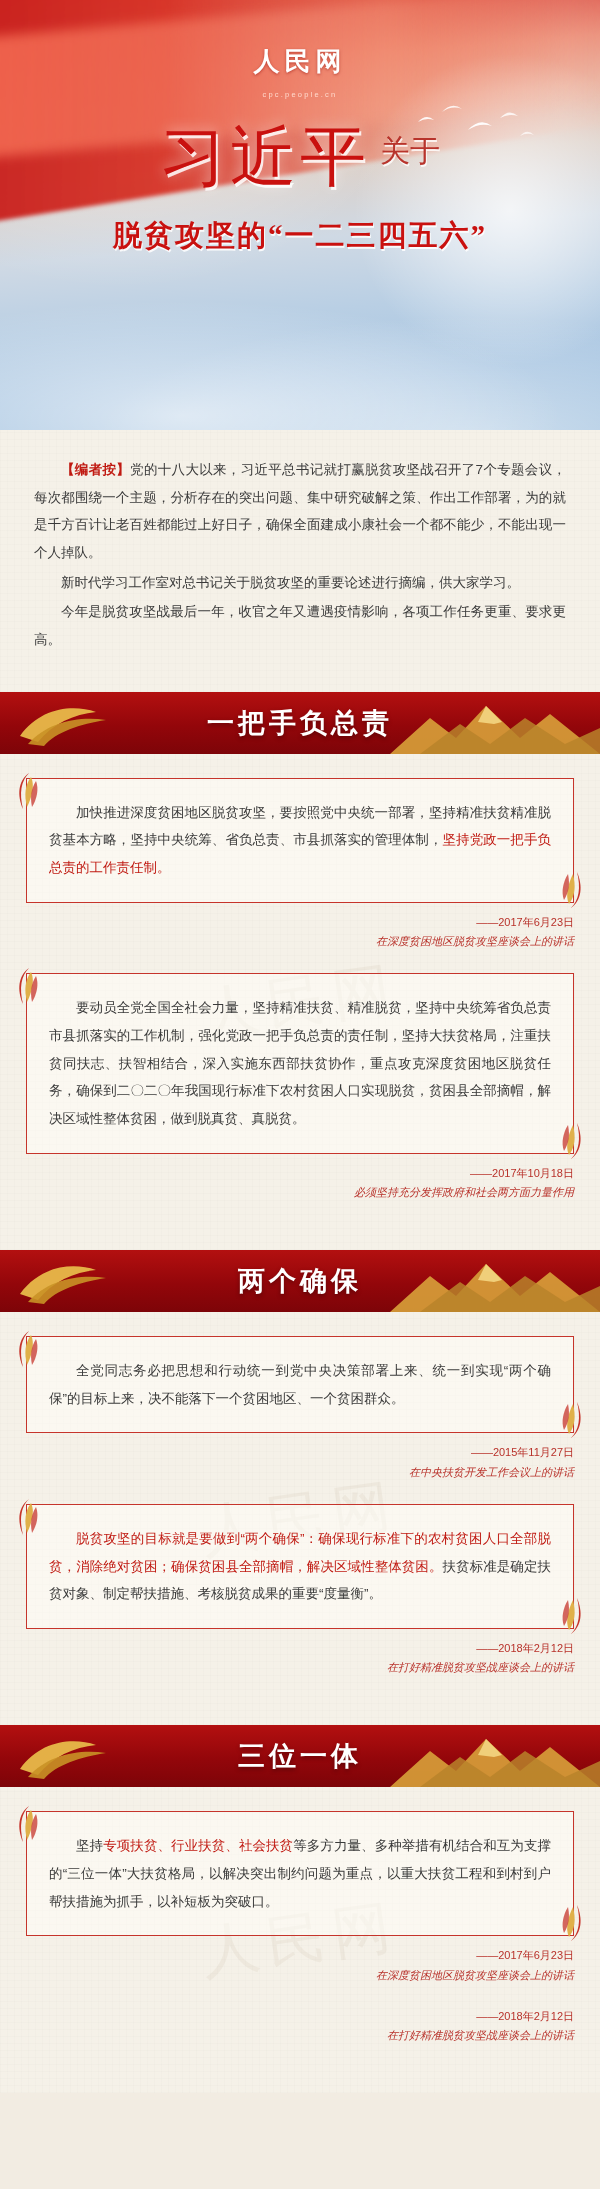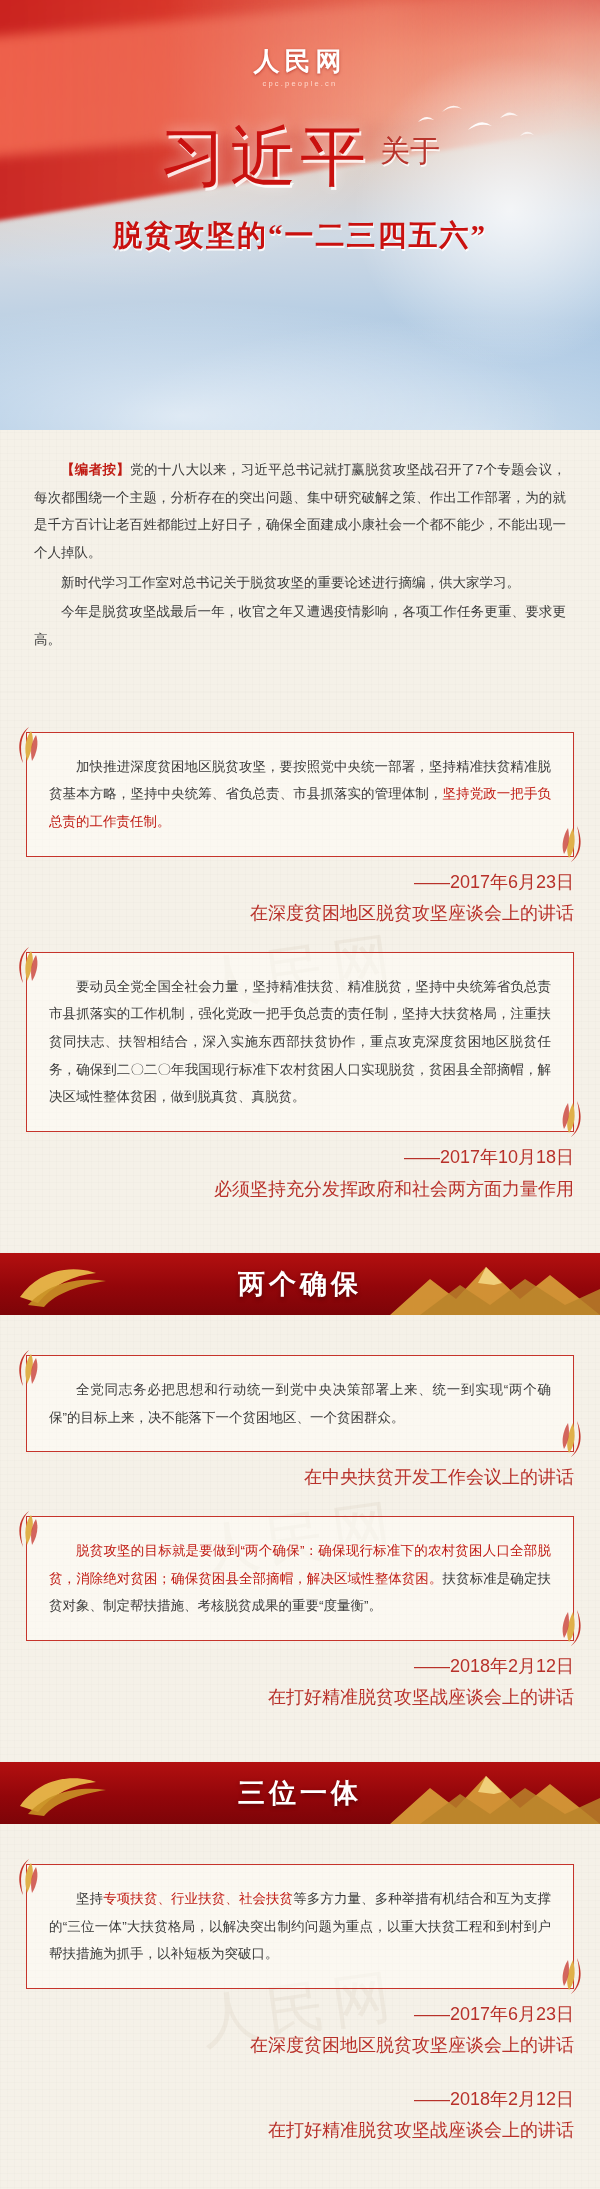--- a/index.html
+++ b/index.html
@@ -46,21 +46,21 @@
   }
   .logo-main {
     font-family: "Liberation Serif", "DejaVu Serif", serif;
     font-size: 26px; font-weight: bold; color: #ffffff;
     letter-spacing: 5px; text-shadow: 0 1px 3px rgba(140,0,0,0.5);
   }
   .logo-sub {
     margin-top: 5px; font-size: 9.5px; color: #ffe9e0; letter-spacing: 1.6px;
   }
   .logo-url {
-    margin-top: 0; font-size: 7.5px; color: #ffd9cc; letter-spacing: 2.2px;
+    margin-top: 11px; font-size: 7.5px; color: #ffd9cc; letter-spacing: 2.2px;
   }
   .hero-title {
     position: absolute; top: 112px; left: 0; right: 0; text-align: center;
   }
   .hero-name {
     font-family: "Liberation Serif", "DejaVu Serif", serif;
     font-size: 66px; font-weight: normal; color: #c9110f;
     letter-spacing: 4px;
     text-shadow: 2px 3px 0 rgba(255,255,255,0.85), 0 0 14px rgba(255,255,255,0.6);
     display: inline-block; vertical-align: middle;
@@ -149,38 +149,37 @@
   }
   .quote-box {
     position: relative;
     border: 1px solid #c6342b;
     background: rgba(255,253,248,0.55);
     padding: 20px 22px 20px 22px;
     font-size: 13.5px;
     line-height: 2.05;
     color: #3a3a3a;
     text-align: justify;
-    margin-top: 16px;
   }
   .quote-box p { text-indent: 2em; }
   .hl { color: #c01a12; }
   .corner {
     position: absolute; width: 26px; height: 40px;
   }
   .corner.tl { left: -11px; top: -8px; }
   .corner.br { right: -11px; bottom: -8px; transform: rotate(180deg); }
   .cite {
     margin-top: 10px;
     text-align: right;
-    font-size: 18px;
+    font-size: 11px;
     line-height: 1.75;
     color: #b8312a;
   }
   .cite .date { display: block; }
-  .cite .src { display: block; }
+  .cite .src { display: block; font-style: italic; }
 </style>
 </head>
 <body>
 
 <div class="page">
 
   <div class="hero">
     <div class="hero-ribbon"></div>
     <div class="hero-ribbon2"></div>
     <div class="hero-glow"></div>
@@ -207,139 +206,152 @@
     </div>
   </div>
 
   <div class="intro">
     <p><span class="editor-tag">【编者按】</span><span>党的十八大以来，习近平总书记就打赢脱贫攻坚战召开了7个专题会议，每次都围绕一个主题，分析存在的突出问题、集中研究破解之策、作出工作部署，为的就是千方百计让老百姓都能过上好日子，确保全面建成小康社会一个都不能少，不能出现一个人掉队。</span></p>
     <p>新时代学习工作室对总书记关于脱贫攻坚的重要论述进行摘编，供大家学习。</p>
     <p>今年是脱贫攻坚战最后一年，收官之年又遭遇疫情影响，各项工作任务更重、要求更高。</p>
   </div>
 
   <div id="sections-root">
-      <div class="sec-body">
-        <div class="watermark">人民网</div>
-        <div class="quote-card">
-          <div class="quote-box">
-            <svg class="corner tl" viewBox="0 0 26 40">
-    <path d="M13 2 C5 10 3 22 7 38 C1 24 2 10 13 2 Z" fill="#c6342b"></path>
-    <path d="M15 6 C9 14 8 24 11 36 C16 26 19 14 15 6 Z" fill="#e0b04a"></path>
-    <path d="M20 10 C15 18 14 26 16 36 C21 28 23 18 20 10 Z" fill="#c6342b" opacity="0.75"></path>
-  </svg>
-            <svg class="corner br" viewBox="0 0 26 40">
-    <path d="M13 2 C5 10 3 22 7 38 C1 24 2 10 13 2 Z" fill="#c6342b"></path>
-    <path d="M15 6 C9 14 8 24 11 36 C16 26 19 14 15 6 Z" fill="#e0b04a"></path>
-    <path d="M20 10 C15 18 14 26 16 36 C21 28 23 18 20 10 Z" fill="#c6342b" opacity="0.75"></path>
-  </svg>
-            <p><span>加快推进深度贫困地区脱贫攻坚，要按照党中央统一部署，坚持精准扶贫精准脱贫基本方略，坚持中央统筹、省负总责、市县抓落实的管理体制，</span><span class="hl">坚持党政一把手负总责的工作责任制。</span></p>
-          </div>
-          <div class="cite">
-            <span class="date">——2017年6月23日</span>
-            <span class="src">在深度贫困地区脱贫攻坚座谈会上的讲话</span>
-          </div>
-        </div>
-        <div class="quote-card">
-          <div class="quote-box">
-            <svg class="corner tl" viewBox="0 0 26 40">
-    <path d="M13 2 C5 10 3 22 7 38 C1 24 2 10 13 2 Z" fill="#c6342b"></path>
-    <path d="M15 6 C9 14 8 24 11 36 C16 26 19 14 15 6 Z" fill="#e0b04a"></path>
-    <path d="M20 10 C15 18 14 26 16 36 C21 28 23 18 20 10 Z" fill="#c6342b" opacity="0.75"></path>
-  </svg>
-            <svg class="corner br" viewBox="0 0 26 40">
-    <path d="M13 2 C5 10 3 22 7 38 C1 24 2 10 13 2 Z" fill="#c6342b"></path>
-    <path d="M15 6 C9 14 8 24 11 36 C16 26 19 14 15 6 Z" fill="#e0b04a"></path>
-    <path d="M20 10 C15 18 14 26 16 36 C21 28 23 18 20 10 Z" fill="#c6342b" opacity="0.75"></path>
-  </svg>
-            <p><span>要动员全党全国全社会力量，坚持精准扶贫、精准脱贫，坚持中央统筹省负总责市县抓落实的工作机制，强化党政一把手负总责的责任制，坚持大扶贫格局，注重扶贫同扶志、扶智相结合，深入实施东西部扶贫协作，重点攻克深度贫困地区脱贫任务，确保到二〇二〇年我国现行标准下农村贫困人口实现脱贫，贫困县全部摘帽，解决区域性整体贫困，做到脱真贫、真脱贫。</span></p>
-          </div>
-          <div class="cite">
-            <span class="date">——2017年10月18日</span>
-            <span class="src">必须坚持充分发挥政府和社会两方面力量作用</span>
-          </div>
-        </div>
-      </div>
       <div class="sec-header">
         <svg class="ribbon-l" viewBox="0 0 120 44">
     <path d="M2 34 C22 6 54 2 78 10 C56 12 34 22 20 40 Z" fill="#e8b94a" opacity="0.95"></path>
     <path d="M10 42 C30 20 60 14 88 18 C62 22 38 30 26 44 Z" fill="#c99226" opacity="0.9"></path>
   </svg>
         <svg class="mountain" viewBox="0 0 210 62" preserveAspectRatio="none">
     <path d="M0 62 L40 26 L66 46 L96 14 L130 46 L160 22 L210 62 Z" fill="#d8a13a" opacity="0.9"></path>
     <path d="M30 62 L70 32 L100 52 L135 26 L175 52 L210 36 L210 62 Z" fill="#b8822a" opacity="0.85"></path>
     <path d="M96 14 L112 30 L104 32 L88 30 Z" fill="#f0cf7a"></path>
   </svg>
-        <div class="sec-title">两个确保</div>
+        <div class="sec-title">一把手负总责</div>
       </div>
       <div class="sec-body">
         <div class="watermark">人民网</div>
         <div class="quote-card">
           <div class="quote-box">
             <svg class="corner tl" viewBox="0 0 26 40">
     <path d="M13 2 C5 10 3 22 7 38 C1 24 2 10 13 2 Z" fill="#c6342b"></path>
     <path d="M15 6 C9 14 8 24 11 36 C16 26 19 14 15 6 Z" fill="#e0b04a"></path>
     <path d="M20 10 C15 18 14 26 16 36 C21 28 23 18 20 10 Z" fill="#c6342b" opacity="0.75"></path>
   </svg>
             <svg class="corner br" viewBox="0 0 26 40">
     <path d="M13 2 C5 10 3 22 7 38 C1 24 2 10 13 2 Z" fill="#c6342b"></path>
     <path d="M15 6 C9 14 8 24 11 36 C16 26 19 14 15 6 Z" fill="#e0b04a"></path>
     <path d="M20 10 C15 18 14 26 16 36 C21 28 23 18 20 10 Z" fill="#c6342b" opacity="0.75"></path>
   </svg>
-            <p><span>全党同志务必把思想和行动统一到党中央决策部署上来、统一到实现“两个确保”的目标上来，决不能落下一个贫困地区、一个贫困群众。</span></p>
-          </div>
-          <div class="cite">
-            <span class="src">在中央扶贫开发工作会议上的讲话</span>
-          </div>
-        </div>
-        <div class="quote-card">
-          <div class="quote-box">
-            <svg class="corner tl" viewBox="0 0 26 40">
-    <path d="M13 2 C5 10 3 22 7 38 C1 24 2 10 13 2 Z" fill="#c6342b"></path>
-    <path d="M15 6 C9 14 8 24 11 36 C16 26 19 14 15 6 Z" fill="#e0b04a"></path>
-    <path d="M20 10 C15 18 14 26 16 36 C21 28 23 18 20 10 Z" fill="#c6342b" opacity="0.75"></path>
-  </svg>
-            <svg class="corner br" viewBox="0 0 26 40">
-    <path d="M13 2 C5 10 3 22 7 38 C1 24 2 10 13 2 Z" fill="#c6342b"></path>
-    <path d="M15 6 C9 14 8 24 11 36 C16 26 19 14 15 6 Z" fill="#e0b04a"></path>
-    <path d="M20 10 C15 18 14 26 16 36 C21 28 23 18 20 10 Z" fill="#c6342b" opacity="0.75"></path>
-  </svg>
-            <p><span class="hl">脱贫攻坚的目标就是要做到“两个确保”：</span><span class="hl">确保现行标准下的农村贫困人口全部脱贫，消除绝对贫困；确保贫困县全部摘帽，解决区域性整体贫困。</span><span>扶贫标准是确定扶贫对象、制定帮扶措施、考核脱贫成果的重要“度量衡”。</span></p>
-          </div>
-          <div class="cite">
-            <span class="date">——2018年2月12日</span>
-            <span class="src">在打好精准脱贫攻坚战座谈会上的讲话</span>
+            <p><span>加快推进深度贫困地区脱贫攻坚，要按照党中央统一部署，坚持精准扶贫精准脱贫基本方略，坚持中央统筹、省负总责、市县抓落实的管理体制，</span><span class="hl">坚持党政一把手负总责的工作责任制。</span></p>
+          </div>
+          <div class="cite">
+            <span class="date">——2017年6月23日</span>
+            <span class="src">在深度贫困地区脱贫攻坚座谈会上的讲话</span>
+          </div>
+        </div>
+        <div class="quote-card">
+          <div class="quote-box">
+            <svg class="corner tl" viewBox="0 0 26 40">
+    <path d="M13 2 C5 10 3 22 7 38 C1 24 2 10 13 2 Z" fill="#c6342b"></path>
+    <path d="M15 6 C9 14 8 24 11 36 C16 26 19 14 15 6 Z" fill="#e0b04a"></path>
+    <path d="M20 10 C15 18 14 26 16 36 C21 28 23 18 20 10 Z" fill="#c6342b" opacity="0.75"></path>
+  </svg>
+            <svg class="corner br" viewBox="0 0 26 40">
+    <path d="M13 2 C5 10 3 22 7 38 C1 24 2 10 13 2 Z" fill="#c6342b"></path>
+    <path d="M15 6 C9 14 8 24 11 36 C16 26 19 14 15 6 Z" fill="#e0b04a"></path>
+    <path d="M20 10 C15 18 14 26 16 36 C21 28 23 18 20 10 Z" fill="#c6342b" opacity="0.75"></path>
+  </svg>
+            <p><span>要动员全党全国全社会力量，坚持精准扶贫、精准脱贫，坚持中央统筹省负总责市县抓落实的工作机制，强化党政一把手负总责的责任制，坚持大扶贫格局，注重扶贫同扶志、扶智相结合，深入实施东西部扶贫协作，重点攻克深度贫困地区脱贫任务，确保到二〇二〇年我国现行标准下农村贫困人口实现脱贫，贫困县全部摘帽，解决区域性整体贫困，做到脱真贫、真脱贫。</span></p>
+          </div>
+          <div class="cite">
+            <span class="date">——2017年10月18日</span>
+            <span class="src">必须坚持充分发挥政府和社会两方面力量作用</span>
           </div>
         </div>
       </div>
       <div class="sec-header">
         <svg class="ribbon-l" viewBox="0 0 120 44">
     <path d="M2 34 C22 6 54 2 78 10 C56 12 34 22 20 40 Z" fill="#e8b94a" opacity="0.95"></path>
     <path d="M10 42 C30 20 60 14 88 18 C62 22 38 30 26 44 Z" fill="#c99226" opacity="0.9"></path>
   </svg>
         <svg class="mountain" viewBox="0 0 210 62" preserveAspectRatio="none">
     <path d="M0 62 L40 26 L66 46 L96 14 L130 46 L160 22 L210 62 Z" fill="#d8a13a" opacity="0.9"></path>
     <path d="M30 62 L70 32 L100 52 L135 26 L175 52 L210 36 L210 62 Z" fill="#b8822a" opacity="0.85"></path>
     <path d="M96 14 L112 30 L104 32 L88 30 Z" fill="#f0cf7a"></path>
   </svg>
-        <div class="sec-title">三位一体</div>
+        <div class="sec-title">两个确保</div>
       </div>
       <div class="sec-body">
         <div class="watermark">人民网</div>
         <div class="quote-card">
           <div class="quote-box">
             <svg class="corner tl" viewBox="0 0 26 40">
     <path d="M13 2 C5 10 3 22 7 38 C1 24 2 10 13 2 Z" fill="#c6342b"></path>
     <path d="M15 6 C9 14 8 24 11 36 C16 26 19 14 15 6 Z" fill="#e0b04a"></path>
     <path d="M20 10 C15 18 14 26 16 36 C21 28 23 18 20 10 Z" fill="#c6342b" opacity="0.75"></path>
   </svg>
             <svg class="corner br" viewBox="0 0 26 40">
     <path d="M13 2 C5 10 3 22 7 38 C1 24 2 10 13 2 Z" fill="#c6342b"></path>
     <path d="M15 6 C9 14 8 24 11 36 C16 26 19 14 15 6 Z" fill="#e0b04a"></path>
     <path d="M20 10 C15 18 14 26 16 36 C21 28 23 18 20 10 Z" fill="#c6342b" opacity="0.75"></path>
   </svg>
+            <p><span>全党同志务必把思想和行动统一到党中央决策部署上来、统一到实现“两个确保”的目标上来，决不能落下一个贫困地区、一个贫困群众。</span></p>
+          </div>
+          <div class="cite">
+            <span class="date">——2015年11月27日</span>
+            <span class="src">在中央扶贫开发工作会议上的讲话</span>
+          </div>
+        </div>
+        <div class="quote-card">
+          <div class="quote-box">
+            <svg class="corner tl" viewBox="0 0 26 40">
+    <path d="M13 2 C5 10 3 22 7 38 C1 24 2 10 13 2 Z" fill="#c6342b"></path>
+    <path d="M15 6 C9 14 8 24 11 36 C16 26 19 14 15 6 Z" fill="#e0b04a"></path>
+    <path d="M20 10 C15 18 14 26 16 36 C21 28 23 18 20 10 Z" fill="#c6342b" opacity="0.75"></path>
+  </svg>
+            <svg class="corner br" viewBox="0 0 26 40">
+    <path d="M13 2 C5 10 3 22 7 38 C1 24 2 10 13 2 Z" fill="#c6342b"></path>
+    <path d="M15 6 C9 14 8 24 11 36 C16 26 19 14 15 6 Z" fill="#e0b04a"></path>
+    <path d="M20 10 C15 18 14 26 16 36 C21 28 23 18 20 10 Z" fill="#c6342b" opacity="0.75"></path>
+  </svg>
+            <p><span class="hl">脱贫攻坚的目标就是要做到“两个确保”：</span><span class="hl">确保现行标准下的农村贫困人口全部脱贫，消除绝对贫困；确保贫困县全部摘帽，解决区域性整体贫困。</span><span>扶贫标准是确定扶贫对象、制定帮扶措施、考核脱贫成果的重要“度量衡”。</span></p>
+          </div>
+          <div class="cite">
+            <span class="date">——2018年2月12日</span>
+            <span class="src">在打好精准脱贫攻坚战座谈会上的讲话</span>
+          </div>
+        </div>
+      </div>
+      <div class="sec-header">
+        <svg class="ribbon-l" viewBox="0 0 120 44">
+    <path d="M2 34 C22 6 54 2 78 10 C56 12 34 22 20 40 Z" fill="#e8b94a" opacity="0.95"></path>
+    <path d="M10 42 C30 20 60 14 88 18 C62 22 38 30 26 44 Z" fill="#c99226" opacity="0.9"></path>
+  </svg>
+        <svg class="mountain" viewBox="0 0 210 62" preserveAspectRatio="none">
+    <path d="M0 62 L40 26 L66 46 L96 14 L130 46 L160 22 L210 62 Z" fill="#d8a13a" opacity="0.9"></path>
+    <path d="M30 62 L70 32 L100 52 L135 26 L175 52 L210 36 L210 62 Z" fill="#b8822a" opacity="0.85"></path>
+    <path d="M96 14 L112 30 L104 32 L88 30 Z" fill="#f0cf7a"></path>
+  </svg>
+        <div class="sec-title">三位一体</div>
+      </div>
+      <div class="sec-body">
+        <div class="watermark">人民网</div>
+        <div class="quote-card">
+          <div class="quote-box">
+            <svg class="corner tl" viewBox="0 0 26 40">
+    <path d="M13 2 C5 10 3 22 7 38 C1 24 2 10 13 2 Z" fill="#c6342b"></path>
+    <path d="M15 6 C9 14 8 24 11 36 C16 26 19 14 15 6 Z" fill="#e0b04a"></path>
+    <path d="M20 10 C15 18 14 26 16 36 C21 28 23 18 20 10 Z" fill="#c6342b" opacity="0.75"></path>
+  </svg>
+            <svg class="corner br" viewBox="0 0 26 40">
+    <path d="M13 2 C5 10 3 22 7 38 C1 24 2 10 13 2 Z" fill="#c6342b"></path>
+    <path d="M15 6 C9 14 8 24 11 36 C16 26 19 14 15 6 Z" fill="#e0b04a"></path>
+    <path d="M20 10 C15 18 14 26 16 36 C21 28 23 18 20 10 Z" fill="#c6342b" opacity="0.75"></path>
+  </svg>
             <p><span>坚持</span><span class="hl">专项扶贫、行业扶贫、社会扶贫</span><span>等多方力量、多种举措有机结合和互为支撑的“三位一体”大扶贫格局，以解决突出制约问题为重点，以重大扶贫工程和到村到户帮扶措施为抓手，以补短板为突破口。</span></p>
           </div>
           <div class="cite">
             <span class="date">——2017年6月23日</span>
             <span class="src">在深度贫困地区脱贫攻坚座谈会上的讲话</span>
           </div>
         </div>
         <div class="quote-card">
           <div class="cite">
             <span class="date">——2018年2月12日</span>

